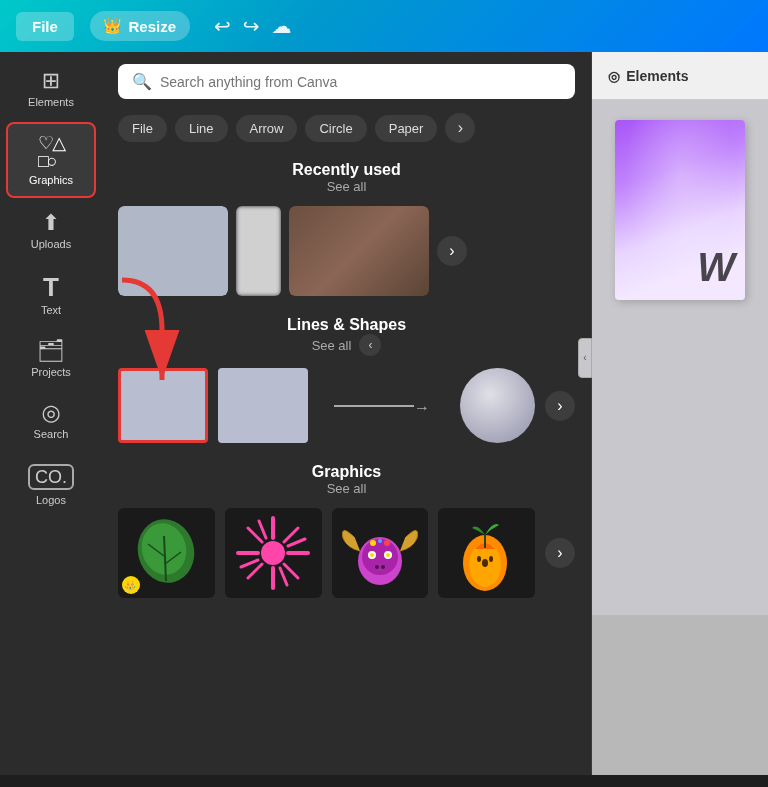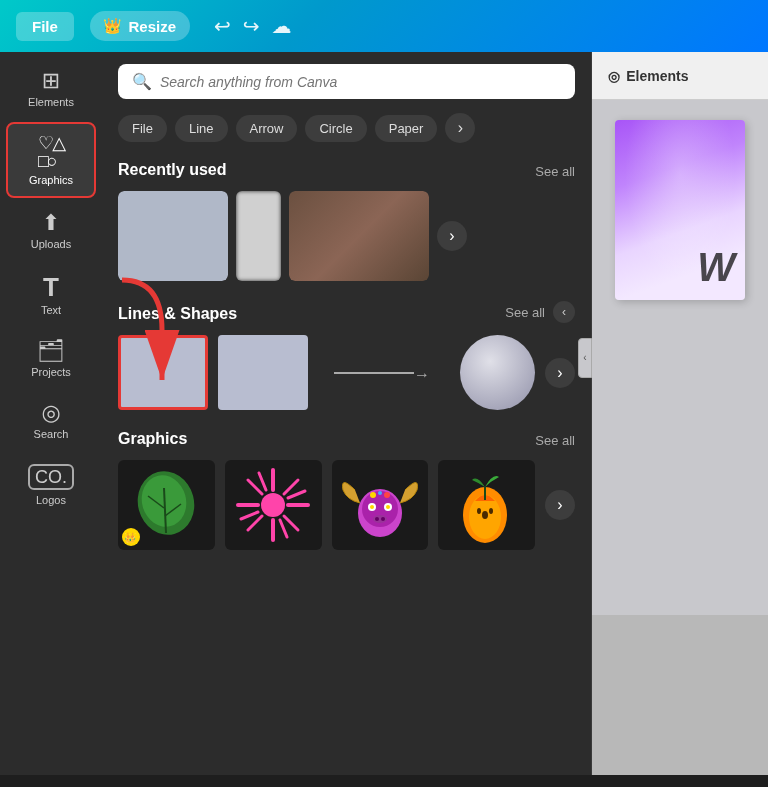--- a/index.html
+++ b/index.html
@@ -108,21 +108,20 @@
       margin-bottom: 14px;
     }
     .search-icon { font-size: 16px; color: #555; }
     .search-input {
       border: none;
       outline: none;
       font-size: 14px;
       color: #666;
       background: transparent;
       flex: 1;
-      font-style: italic;
     }
 
     
     .filter-chips {
       display: flex;
       gap: 8px;
       margin-bottom: 18px;
       align-items: center;
     }
     .chip {
@@ -146,22 +145,23 @@
       cursor: pointer;
       display: flex;
       align-items: center;
       justify-content: center;
     }
 
     
     .section-header {
       display: flex;
       justify-content: space-between;
-      align-items: flex-end;
+      align-items: center;
       margin-bottom: 12px;
+      flex-direction: column;
     }
     .section-title {
       color: white;
       font-size: 16px;
       font-weight: 700;
     }
     .see-all-btn {
       color: #aaa;
       background: none;
       border: none;

